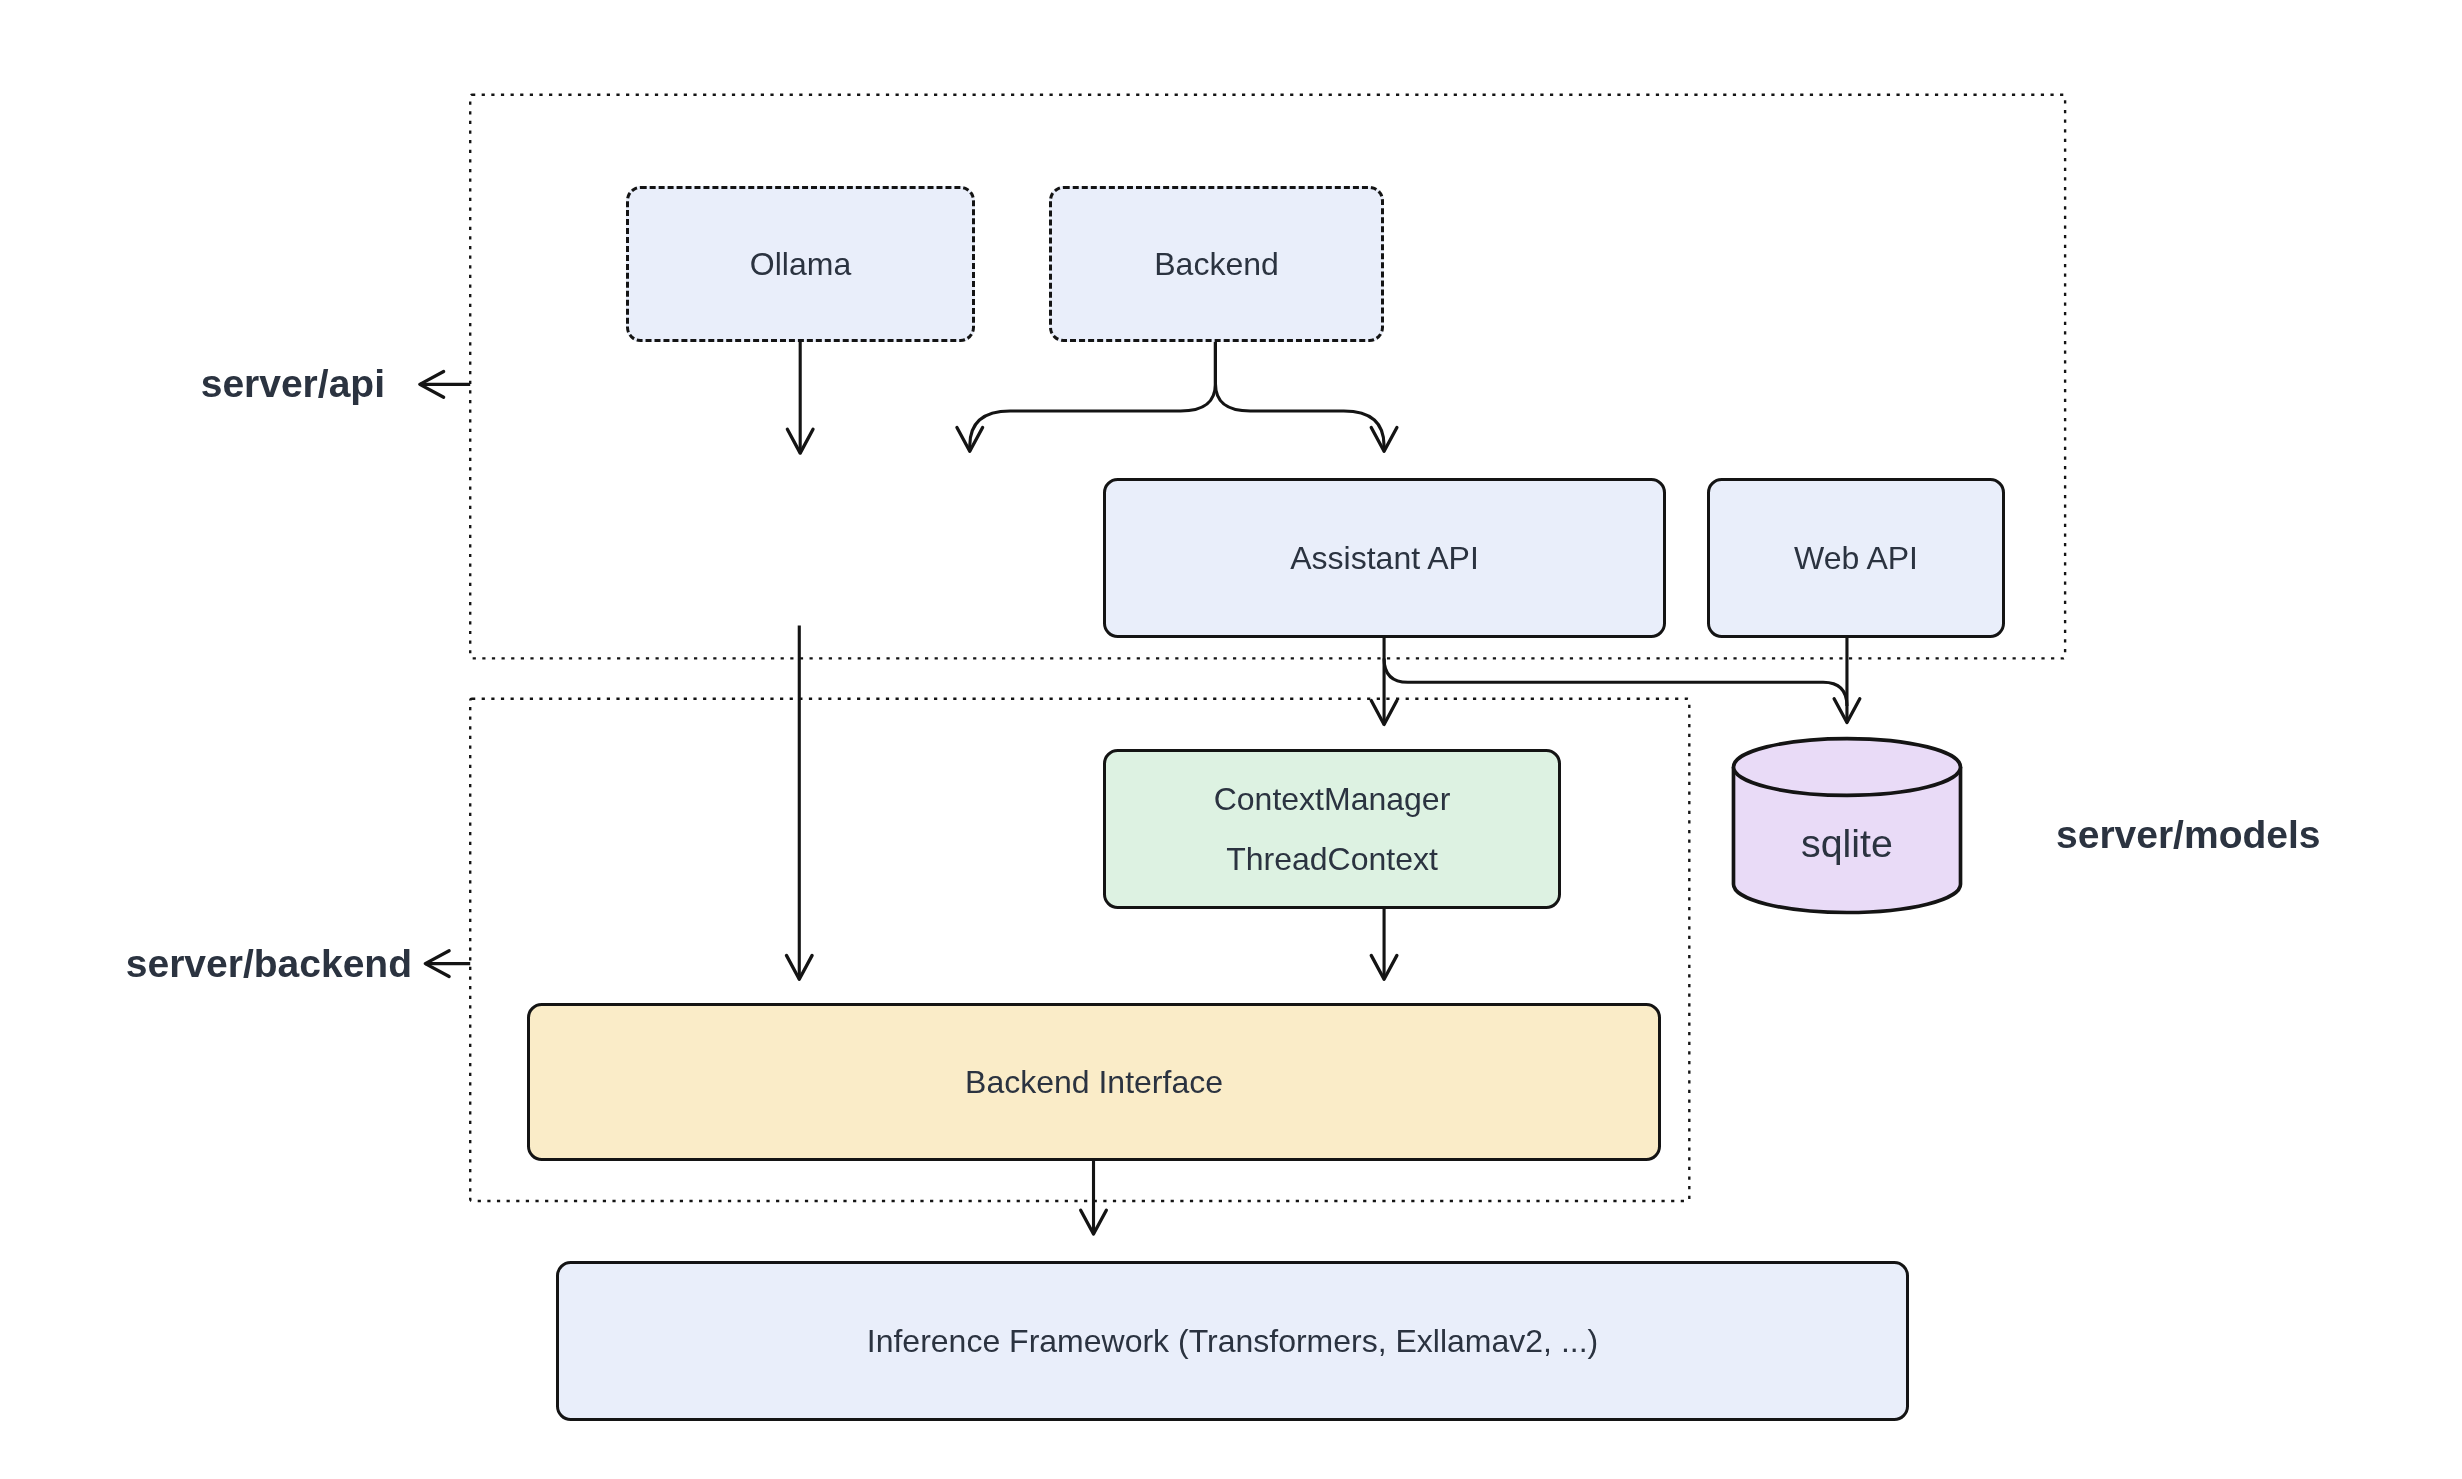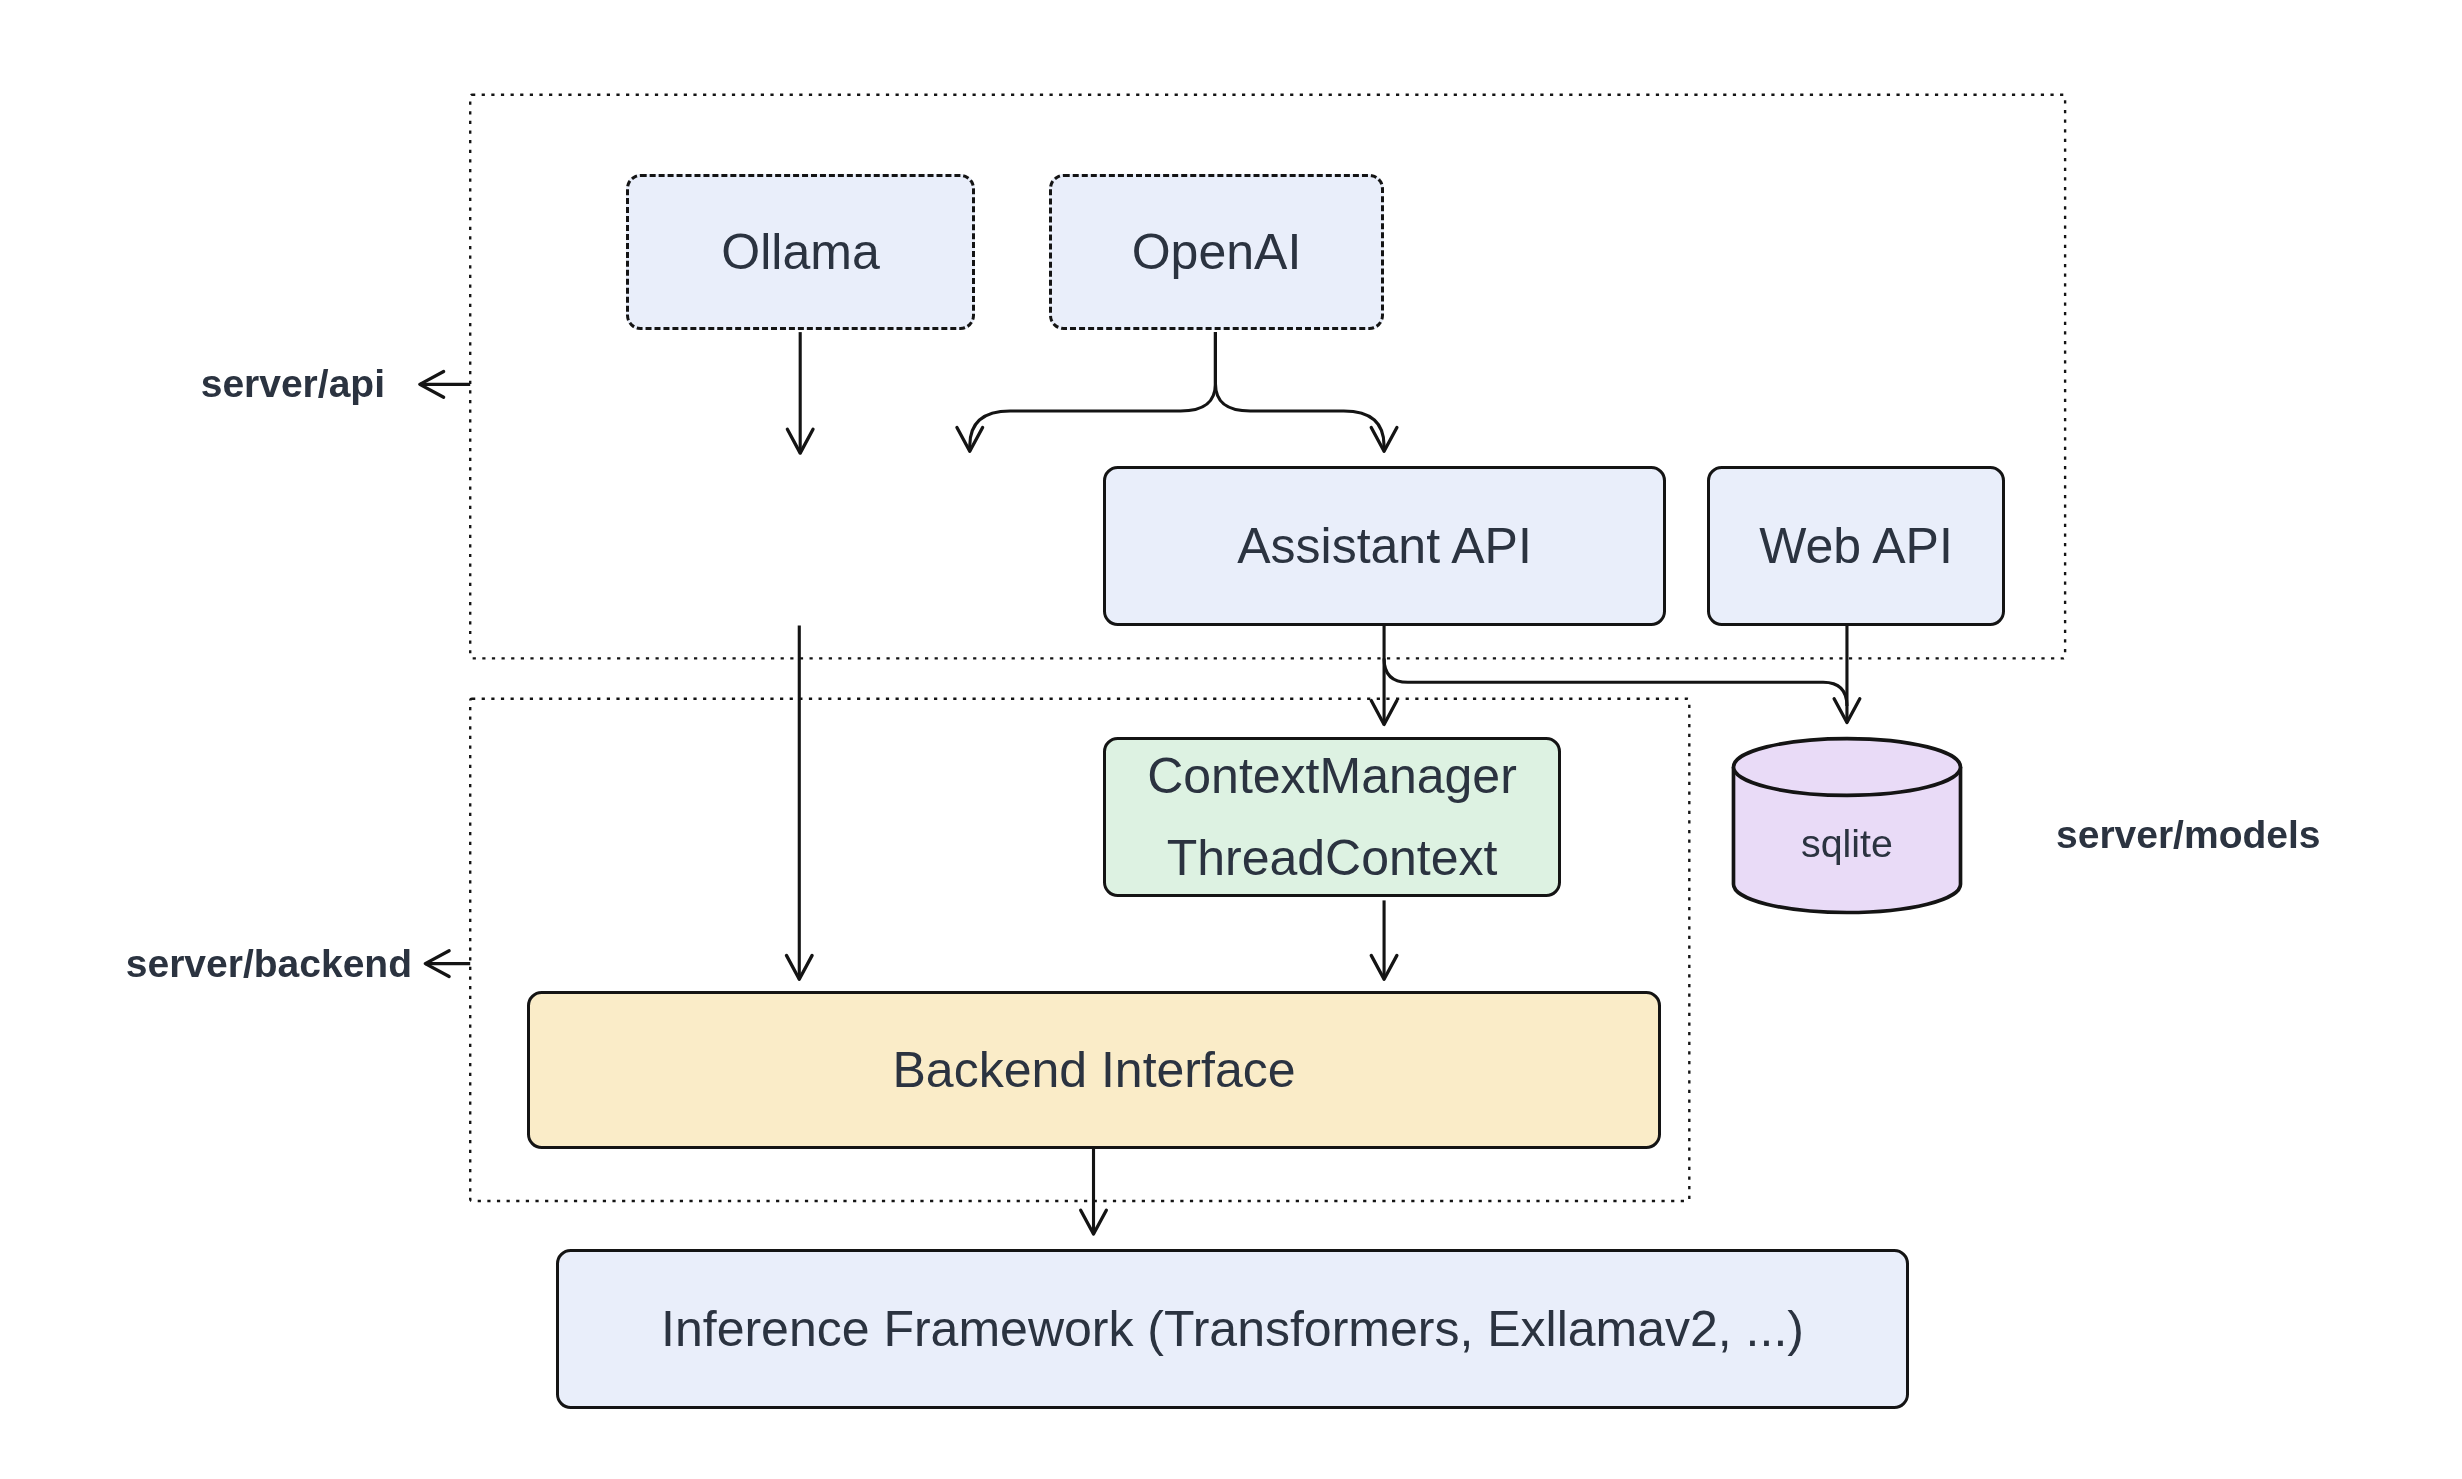--- a/index.html
+++ b/index.html
@@ -8,22 +8,22 @@
     --text:#2b3340; --bg:#ffffff;
   }
   *{box-sizing:border-box;margin:0;padding:0}
   html,body{width:2462px;height:1480px;background:var(--bg);overflow:hidden}
   body{font-family:"Liberation Sans","DejaVu Sans",sans-serif;color:var(--text)}
   .canvas{position:relative;width:2462px;height:1480px}
   svg.layer{position:absolute;left:0;top:0;width:2462px;height:1480px}
   .node{
     position:absolute;display:flex;align-items:center;justify-content:center;
     border:3.2px solid var(--stroke);border-radius:14.7px;
-    font-size:50px;line-height:1.25;text-align:center;color:var(--text);
-    background:var(--node_blue);z-index:3;
+    font-size:32px;line-height:1.25;text-align:center;color:var(--text);
+    background:var(--node_blue);z-index:3;margin-top:12px;
   }
   .node.dashed{border-style:dashed}
   .node.green{background:var(--node_green)}
   .node.yellow{background:var(--node_yellow)}
   .node .twoline{display:flex;flex-direction:column;gap:20px}
   .side-label{
     position:absolute;font-size:39px;color:var(--text);height:48px;
     display:flex;align-items:center;z-index:3;white-space:nowrap;font-weight:bold;
   }
   .side-label.right-align{justify-content:flex-end}
@@ -65,21 +65,21 @@
 
   <div class="side-label right-align" style="left:119px;top:360px;width:266px">server/api</div>
   <div class="side-label right-align" style="left:73px;top:940px;width:339px">server/backend</div>
   <div class="side-label" style="left:2056px;top:811px;width:385px">server/models</div>
 
   <div class="node dashed" style="left:626px;top:174px;width:349px;height:156px">
     <span>Ollama</span>
   </div>
 
   <div class="node dashed" style="left:1049px;top:174px;width:335px;height:156px">
-    <span>OpenAI</span>
+    <span>Backend</span>
   </div>
 
 
   <div class="node" style="left:1103px;top:466px;width:563px;height:160px">
     <span>Assistant API</span>
   </div>
 
   <div class="node" style="left:1707px;top:466px;width:298px;height:160px">
     <span>Web API</span>
   </div>

